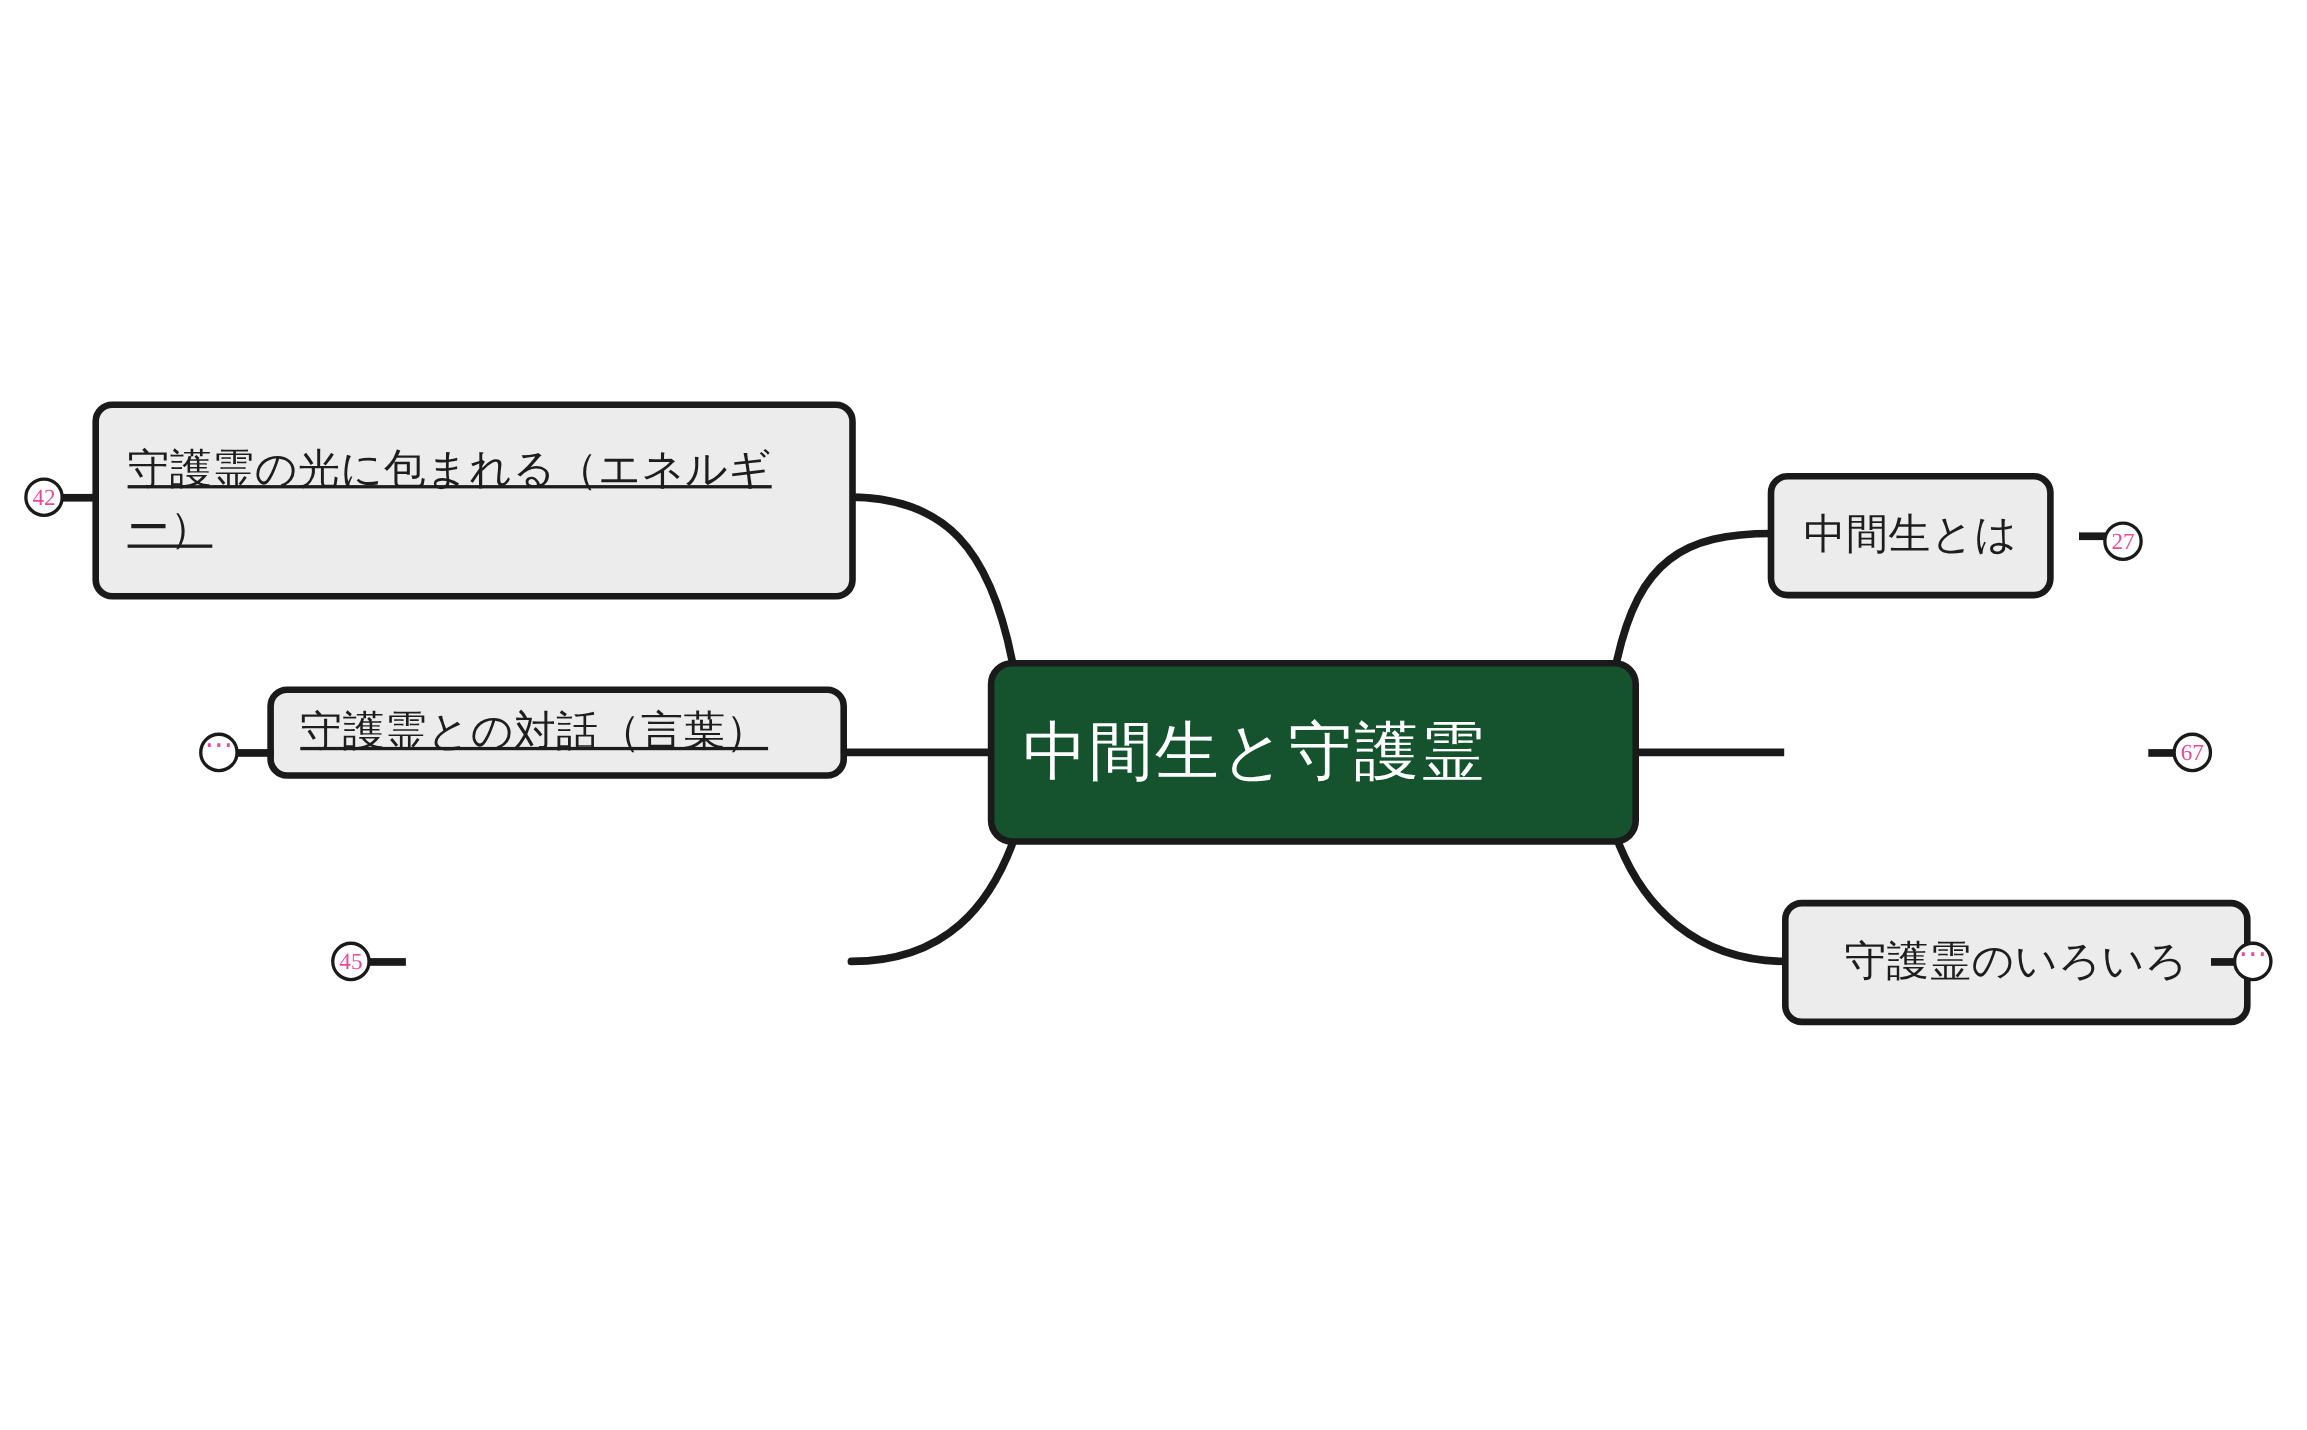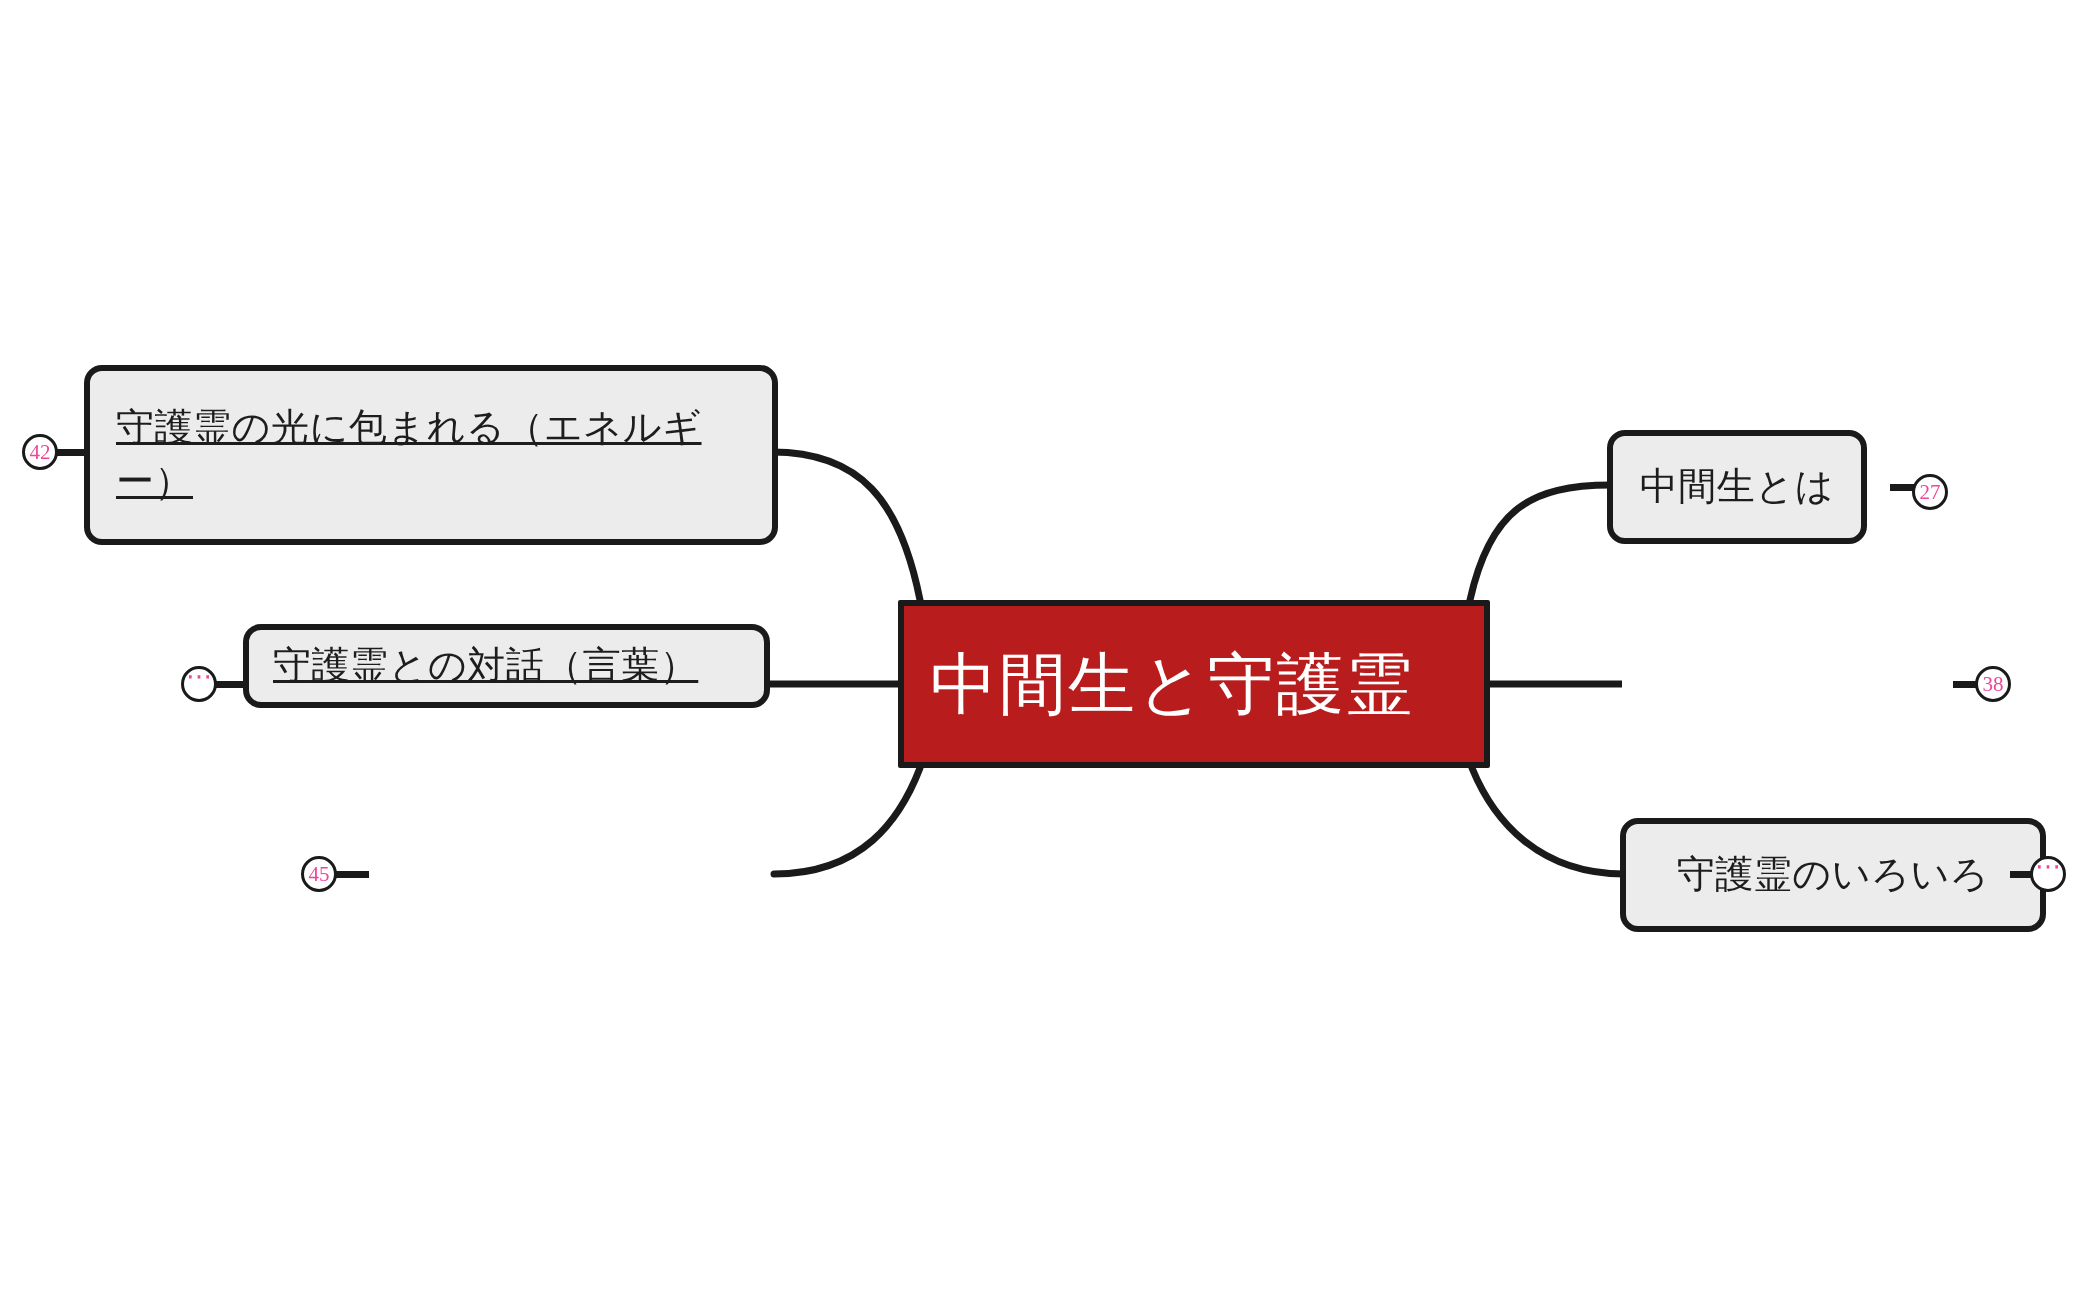--- a/index.html
+++ b/index.html
@@ -39,24 +39,24 @@
     border: 6px solid #1a1a1a;
     background: #ececec;
     color: #1d1d1d;
     padding: 0 26px;
     line-height: 1.42;
     font-size: 38px;
     letter-spacing: 0.5px;
     z-index: 5;
   }
   .node.central {
-    background: #b91c1c;
+    background: #14532d;
     color: #ffffff;
-    font-size: 67px;
-    border-radius: 2px;
+    font-size: 58px;
+    border-radius: 22px;
     justify-content: center;
     letter-spacing: 2px;
   }
   .node-text {
     display: block;
     width: 100%;
   }
   .node.left-branch .node-text { text-align: left; text-decoration: underline; }
   .node.right-branch .node-text { text-align: center; }
   .node.wrap .node-text { text-align: left; }
@@ -129,21 +129,21 @@
   <div class="badge-stub" style="left:335px; top:871px; width:34px;"></div>
   <div class="badge" style="left:301px; top:856px;">45</div>
 
   <div class="node right-branch" style="left:1607px; top:430px; width:260px; height:114px;">
     <span class="node-text">中間生とは</span>
   </div>
   <div class="badge-stub" style="left:1890px; top:484px; width:26px;"></div>
   <div class="badge" style="left:1912px; top:474px;">27</div>
 
   <div class="badge-stub" style="left:1953px; top:681px; width:26px;"></div>
-  <div class="badge" style="left:1975px; top:666px;">38</div>
+  <div class="badge" style="left:1975px; top:666px;">67</div>
 
   <div class="node right-branch" style="left:1620px; top:818px; width:426px; height:114px;">
     <span class="node-text">守護霊のいろいろ</span>
   </div>
   <div class="badge-stub" style="left:2010px; top:871px; width:24px;"></div>
   <div class="badge ellipsis" style="left:2030px; top:856px;">⋯</div>
 
 </div>
 
 </body></html>

